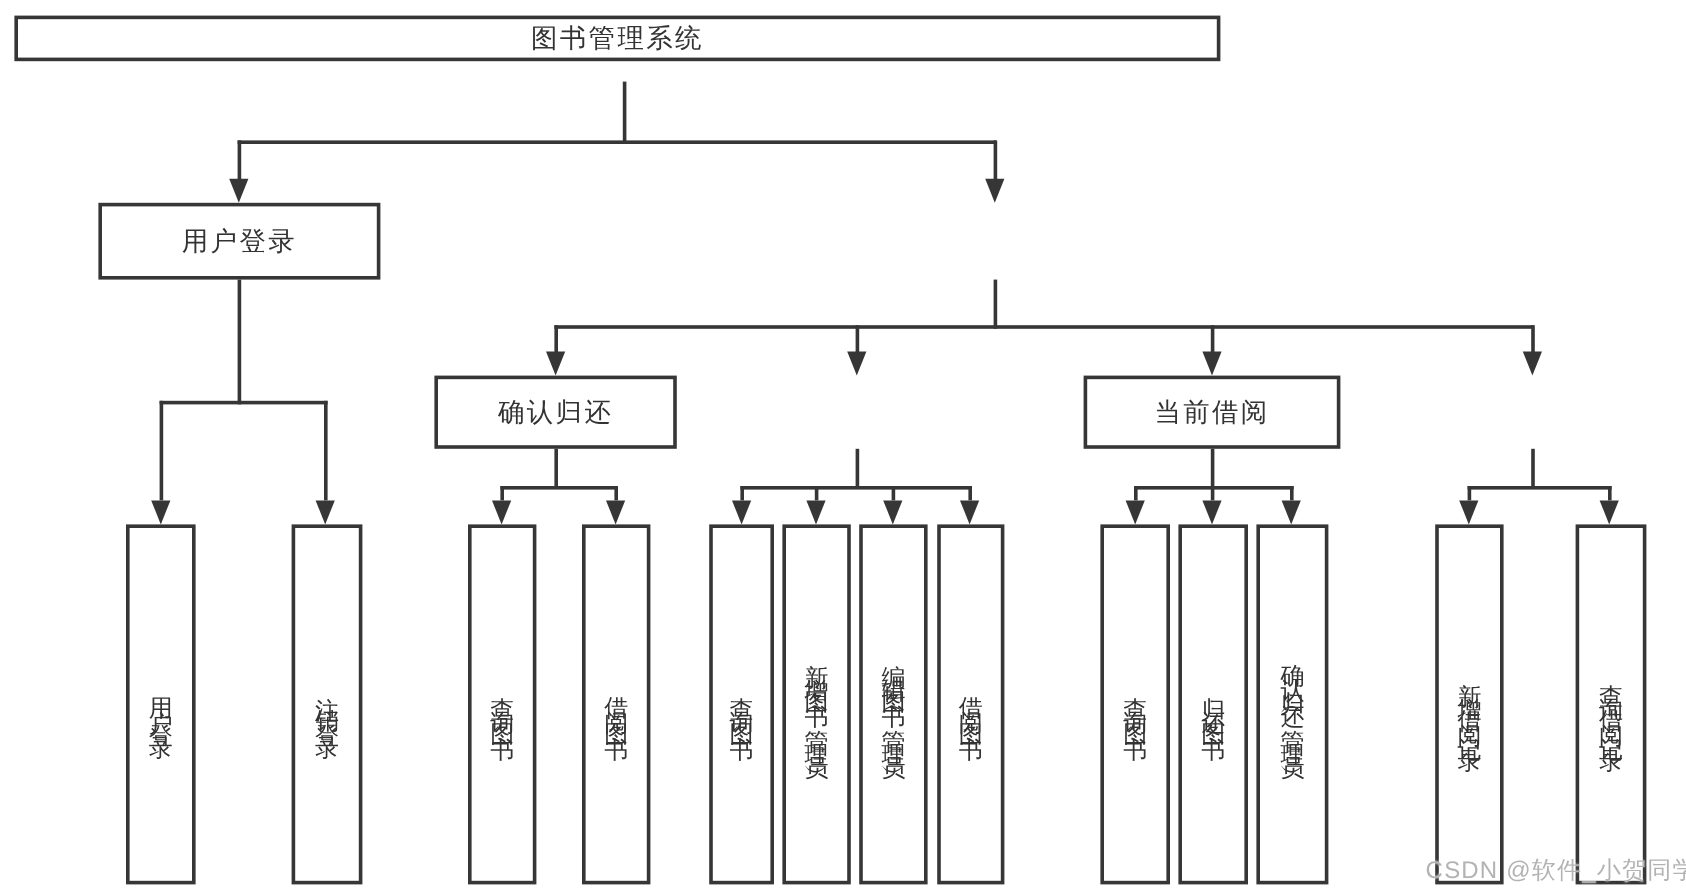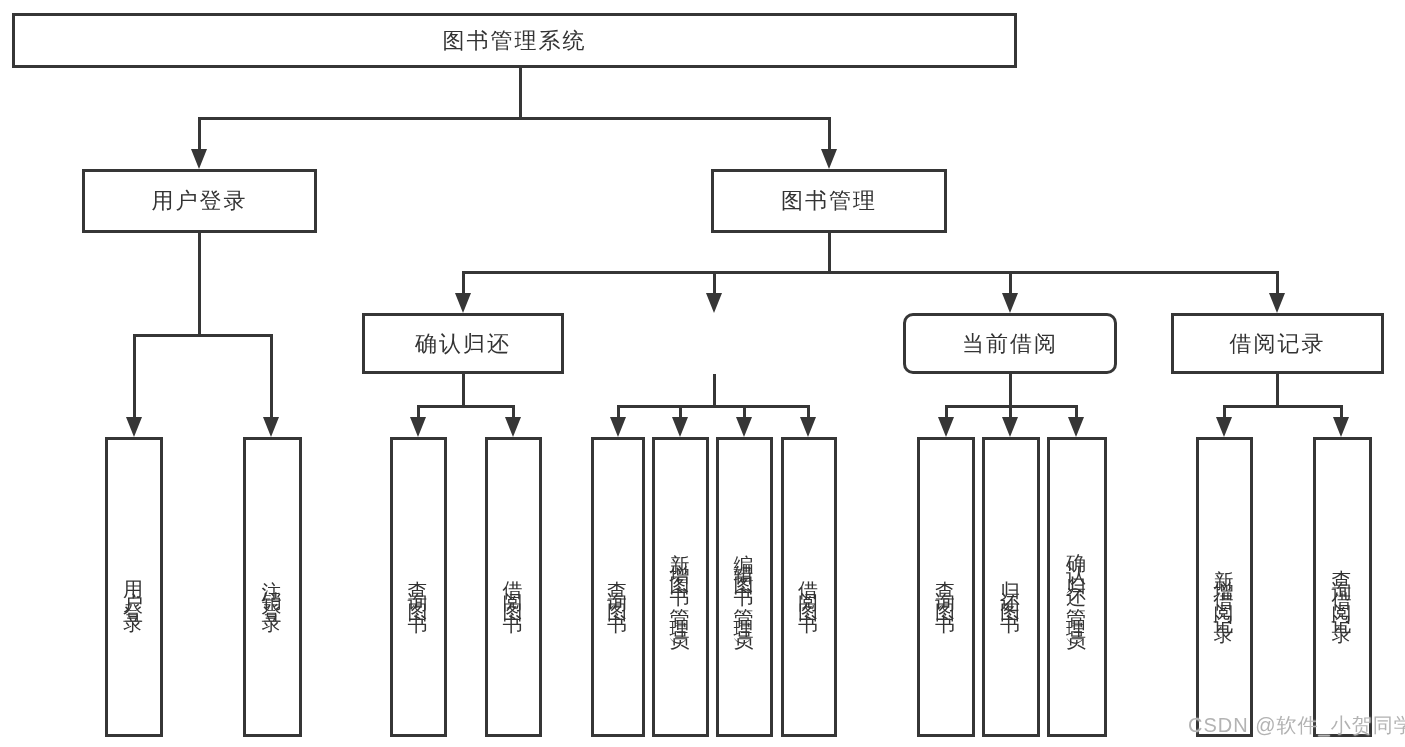--- a/index.html
+++ b/index.html
@@ -31,57 +31,51 @@
   .watermark{
     position:absolute;left:1188px;top:712px;font-size:20px;color:var(--wm);
     text-shadow:0 0 2px #ffffff;white-space:nowrap;letter-spacing:1px;
   }
 </style>
 </head>
 <body>
 
 <div id="stage">
 
-  <div class="box" style="left:12px;top:13px;width:1005px;height:55px;">
+  <div class="box" style="left:12px;top:13px;width:1005px;height:38px;">
     <span>图书管理系统</span>
   </div>
 
   <div class="vl" style="left:519px;top:68px;height:51px;"></div>
   <div class="hl" style="left:198px;top:117px;width:632px;"></div>
   <div class="vl" style="left:198px;top:117px;height:33px;"></div>
   <div class="arr" style="left:191px;top:149px;"></div>
   <div class="vl" style="left:828px;top:117px;height:33px;"></div>
   <div class="arr" style="left:821px;top:149px;"></div>
 
   <div class="box" style="left:82px;top:169px;width:235px;height:64px;">
     <span>用户登录</span>
-  </div>
-  <div class="box" style="left:711px;top:169px;width:236px;height:64px;">
-    <span>图书管理</span>
   </div>
 
   <div class="vl" style="left:828px;top:233px;height:41px;"></div>
   <div class="hl" style="left:462px;top:271px;width:816px;"></div>
   <div class="vl" style="left:462px;top:271px;height:24px;"></div>
   <div class="arr" style="left:455px;top:293px;"></div>
   <div class="vl" style="left:713px;top:271px;height:24px;"></div>
   <div class="arr" style="left:706px;top:293px;"></div>
   <div class="vl" style="left:1009px;top:271px;height:24px;"></div>
   <div class="arr" style="left:1002px;top:293px;"></div>
   <div class="vl" style="left:1276px;top:271px;height:24px;"></div>
   <div class="arr" style="left:1269px;top:293px;"></div>
 
   <div class="box" style="left:362px;top:313px;width:202px;height:61px;">
     <span>确认归还</span>
   </div>
-  <div class="box" style="left:903px;top:313px;width:214px;height:61px;border-radius:10px;">
+  <div class="box" style="left:903px;top:313px;width:214px;height:61px;">
     <span>当前借阅</span>
-  </div>
-  <div class="box" style="left:1171px;top:313px;width:213px;height:61px;">
-    <span>借阅记录</span>
   </div>
 
   <div class="vl" style="left:198px;top:233px;height:104px;"></div>
   <div class="hl" style="left:133px;top:334px;width:140px;"></div>
   <div class="vl" style="left:133px;top:334px;height:83px;"></div>
   <div class="arr" style="left:126px;top:417px;"></div>
   <div class="vl" style="left:270px;top:334px;height:83px;"></div>
   <div class="arr" style="left:263px;top:417px;"></div>
 
   <div class="vl" style="left:462px;top:374px;height:33px;"></div>

